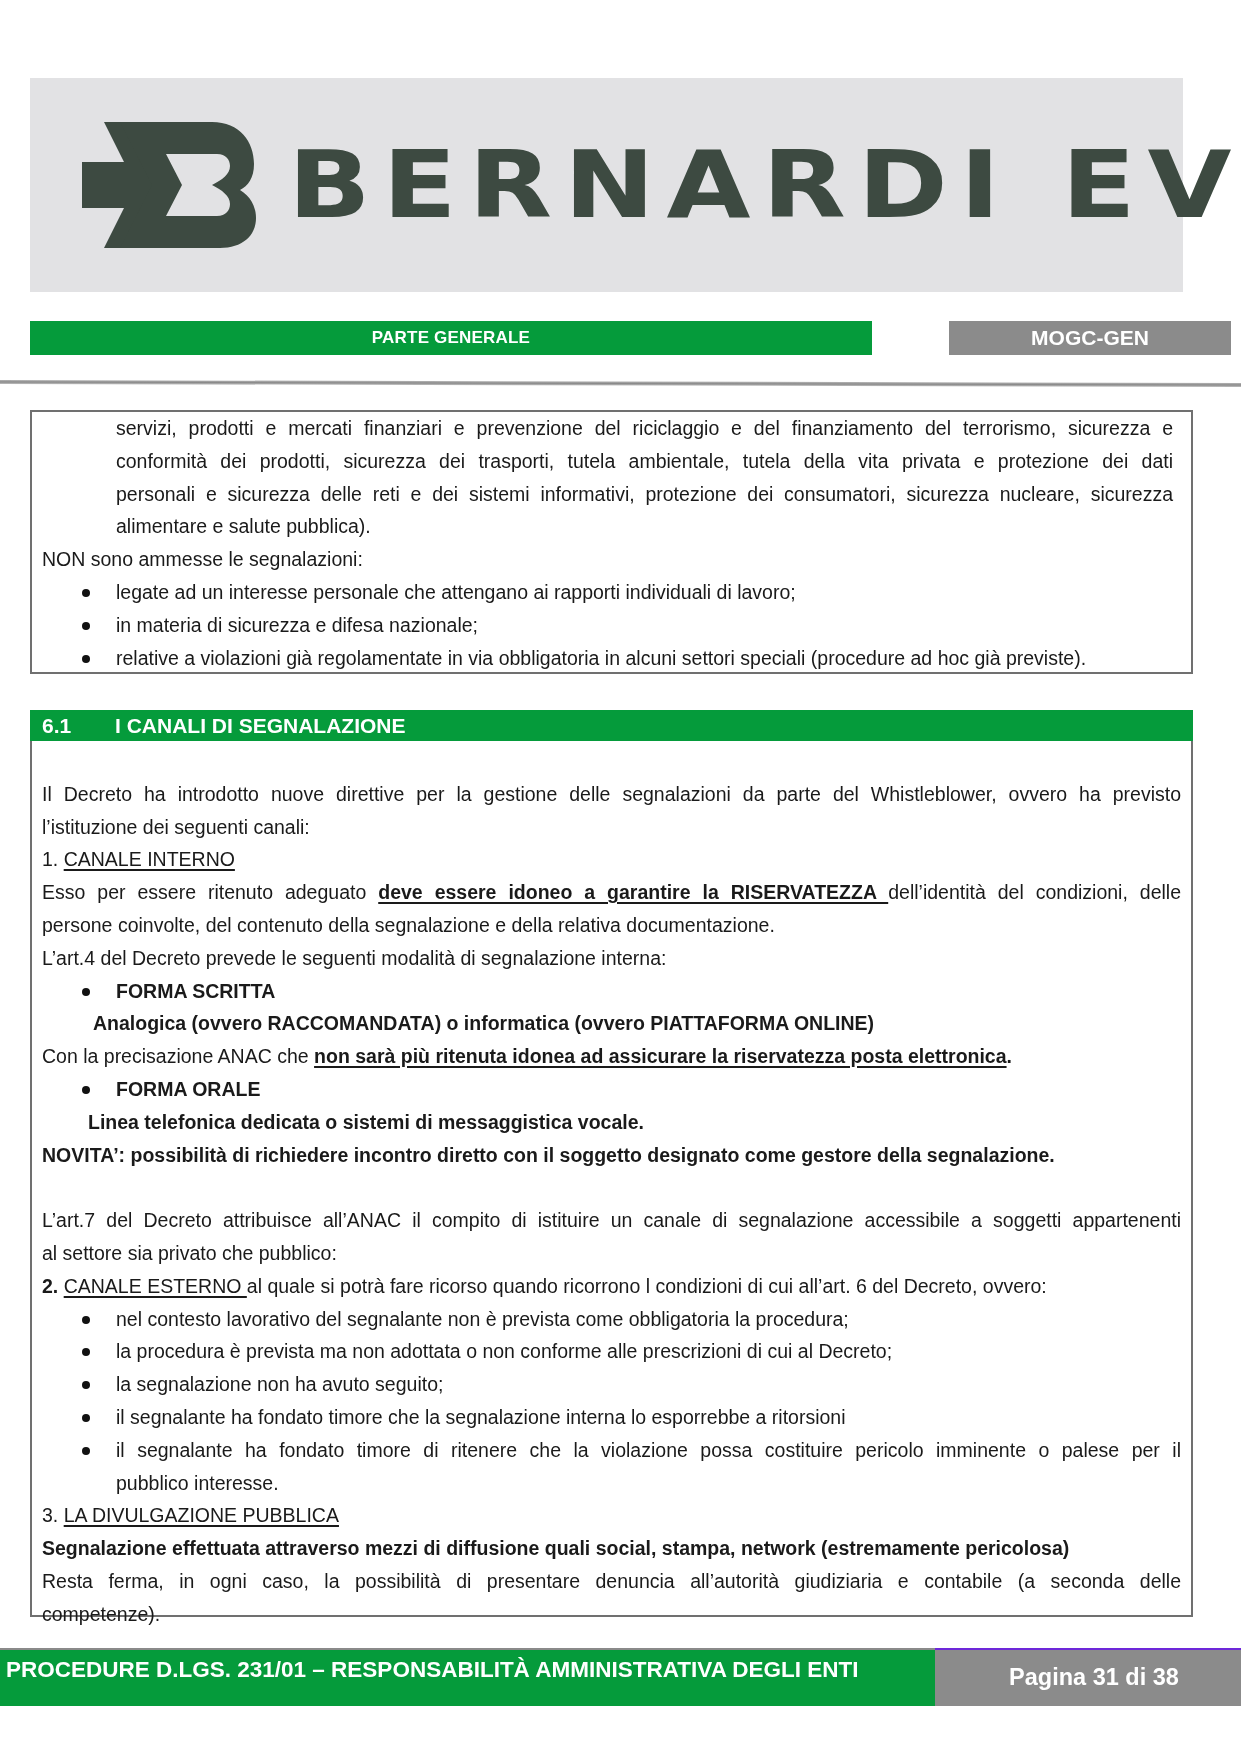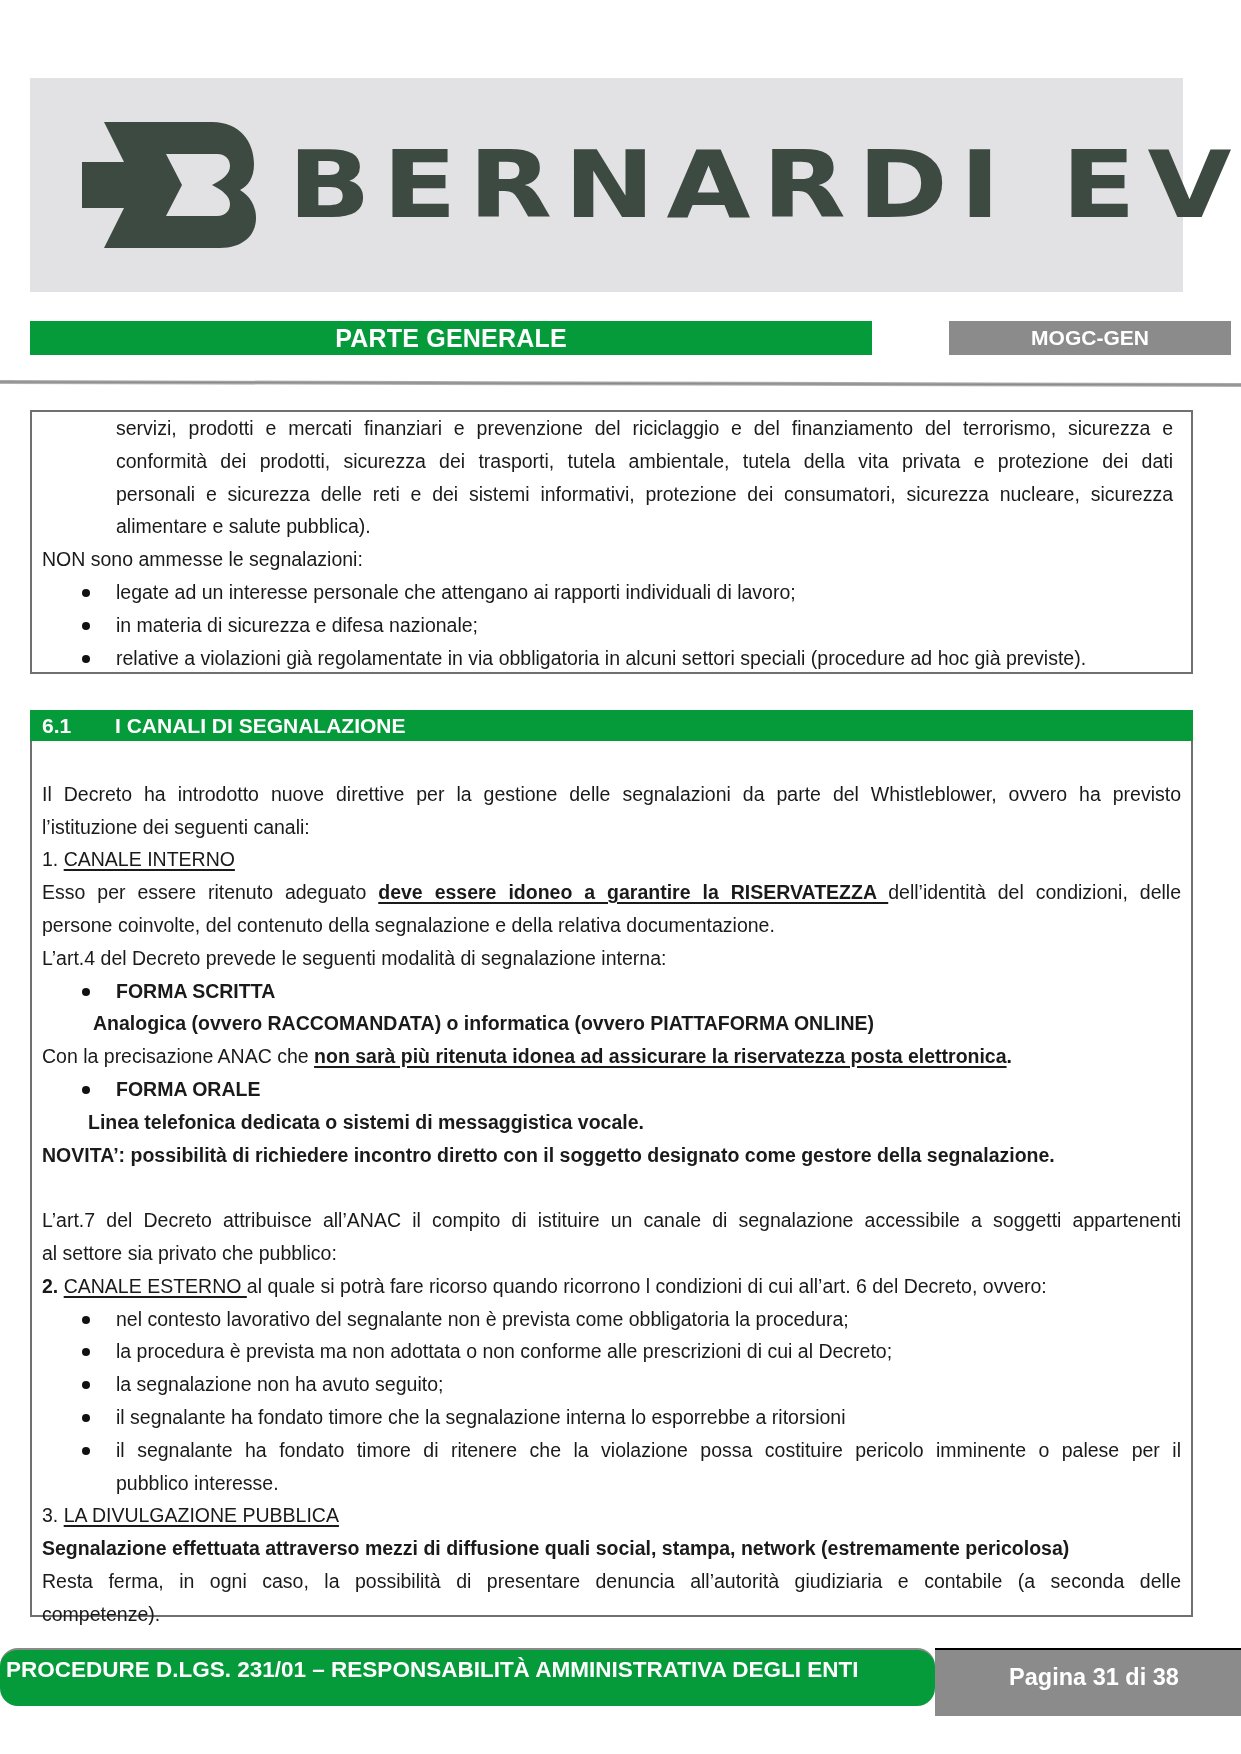--- a/index.html
+++ b/index.html
@@ -14,21 +14,21 @@
   .logo-mark { position: absolute; left: 52px; top: 44px; width: 174px; height: 126px; }
   .logo-text {
     position: absolute; left: 258px; top: 48px; height: 120px; line-height: 120px;
     font-family: "DejaVu Sans", sans-serif; font-weight: bold; font-size: 92px;
     letter-spacing: 10px; color: #3d4a41; transform: scaleX(1.18); transform-origin: left center;
     white-space: nowrap;
   }
   .bar-green {
     position: absolute; left: 30px; top: 321px; width: 842px; height: 34px;
     background: #059b3b; color: #ffffff; text-align: center; line-height: 34px;
-    font-size: 25px; font-weight: bold; letter-spacing: 0.2px;
+    font-size: 17px; font-weight: bold; letter-spacing: 0.2px;
   }
   .bar-grey {
     position: absolute; left: 901px; top: 321px; width: 282px; height: 34px;
     background: #8b8b8b; color: #ffffff; text-align: center; line-height: 34px;
     font-size: 21px; font-weight: bold; margin-left: 48px;
   }
   .divider {
     position: absolute; left: 0; top: 380px; width: 1241px; height: 4px;
     background: linear-gradient(180deg, #b5b5b5, #8a8a8a 50%, #c0c0c0);
     transform: rotate(0.14deg); transform-origin: left center;
@@ -56,25 +56,24 @@
   .b { font-weight: bold; }
   .u { text-decoration: underline; text-decoration-thickness: 1.5px; text-underline-offset: 3px; }
   .sub1 { padding-left: 51px; font-weight: bold; margin: 0; }
   .sub2 { padding-left: 46px; font-weight: bold; margin: 0; }
   .blank { height: 32.8px; }
   .footer-green {
     position: absolute; left: 0; top: 1648px; width: 935px; height: 58px;
     background: #059b3b; border-top: 2px solid #8a8a8a; box-sizing: border-box;
     color: #fff; font-weight: bold; font-size: 22.5px; padding: 6px 0 0 6px; line-height: 28px;
     white-space: nowrap;
-    border-radius: 18px;
   }
   .footer-grey {
-    position: absolute; left: 935px; top: 1648px; width: 306px; height: 68px;
-    background: #8b8b8b; border-top: 2px solid #000000; box-sizing: border-box;
+    position: absolute; left: 935px; top: 1648px; width: 306px; height: 58px;
+    background: #8b8b8b; border-top: 2px solid #6d28d9; box-sizing: border-box;
     color: #fff; font-weight: bold; font-size: 23.5px; line-height: 54px; text-align: center;
     padding-left: 12px;
   }
 </style>
 </head>
 <body>
 
 <div class="logo-band">
   <svg class="logo-mark" viewBox="0 0 174 126">
     <path d="M0 40 H42 L22 0 H50 L83 63 L50 126 H22 L42 86 H0 Z" fill="#3d4a41"></path>

